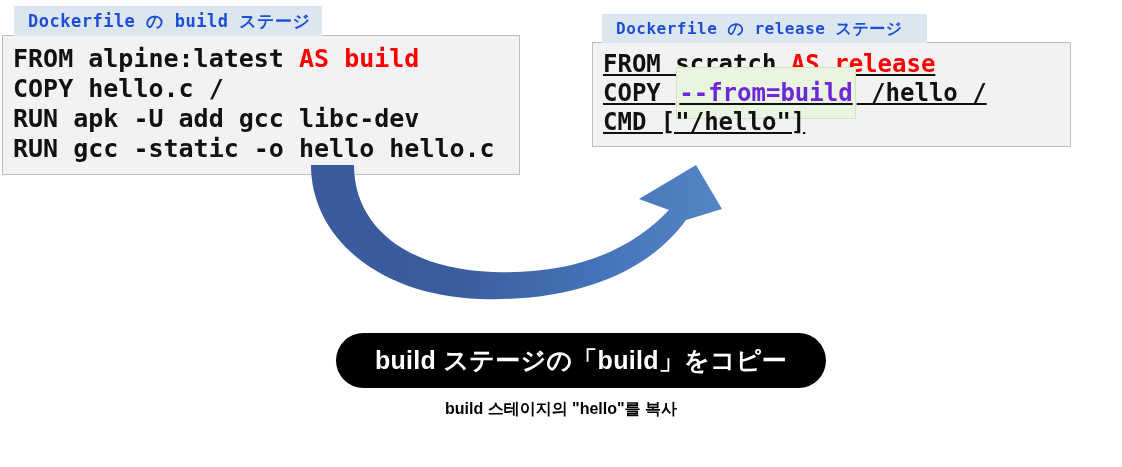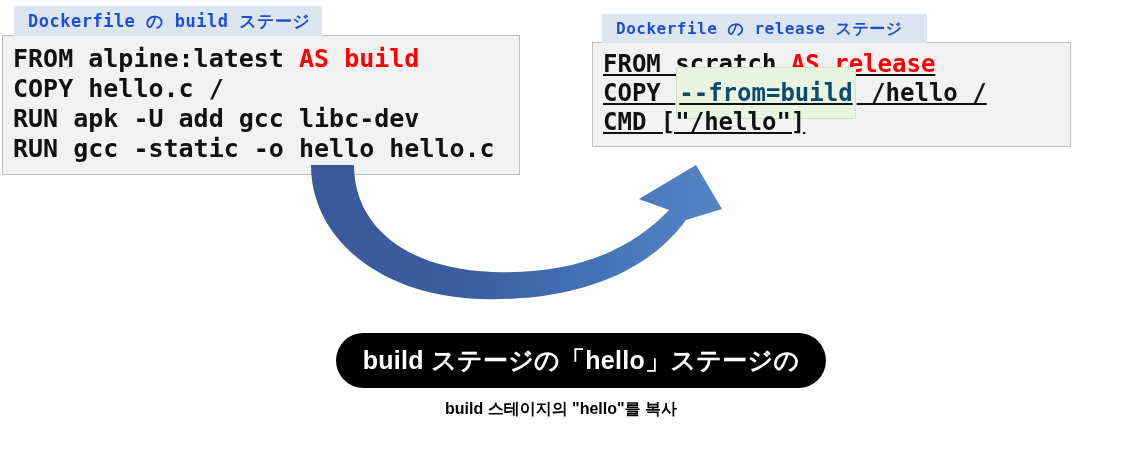--- a/index.html
+++ b/index.html
@@ -38,21 +38,21 @@
     color: #111111;
     white-space: nowrap;
   }
   .code-line {
     white-space: pre;
   }
   .kw-red {
     color: #ff0000;
   }
   .kw-green {
-    color: #0c4a6e;
+    color: #6d28d9;
     background: #e9f5e1;
     border: 1px solid #cfe6c0;
     padding: 11px 2px;
     margin: 0 1px;
   }
 
   
   #left-panel {
     left: 2px;
     top: 6px;
@@ -174,16 +174,16 @@
              L 416 0
              L 359 34
              L 389 45
              C 352 84, 296 110, 213 107
              C 127 104, 74 62, 74 0
              Z" fill="url(#arrowGrad)"></path>
   </svg>
 </div>
 
 <div id="callout-pill">
-  <span class="pill-text">build ステージの「hello」ステージの</span>
+  <span class="pill-text">build ステージの「build」をコピー</span>
 </div>
 
 <div id="callout-caption">build 스테이지의 "hello"를 복사</div>
 
 </body></html>

